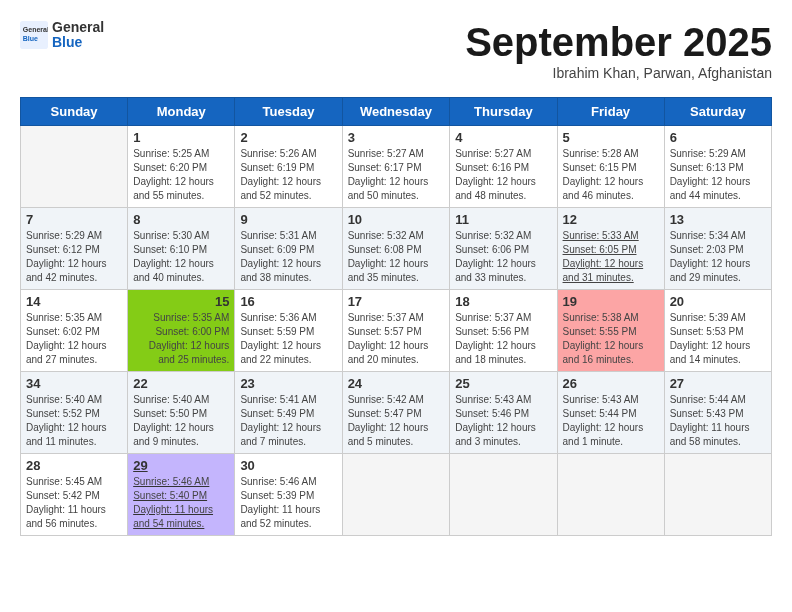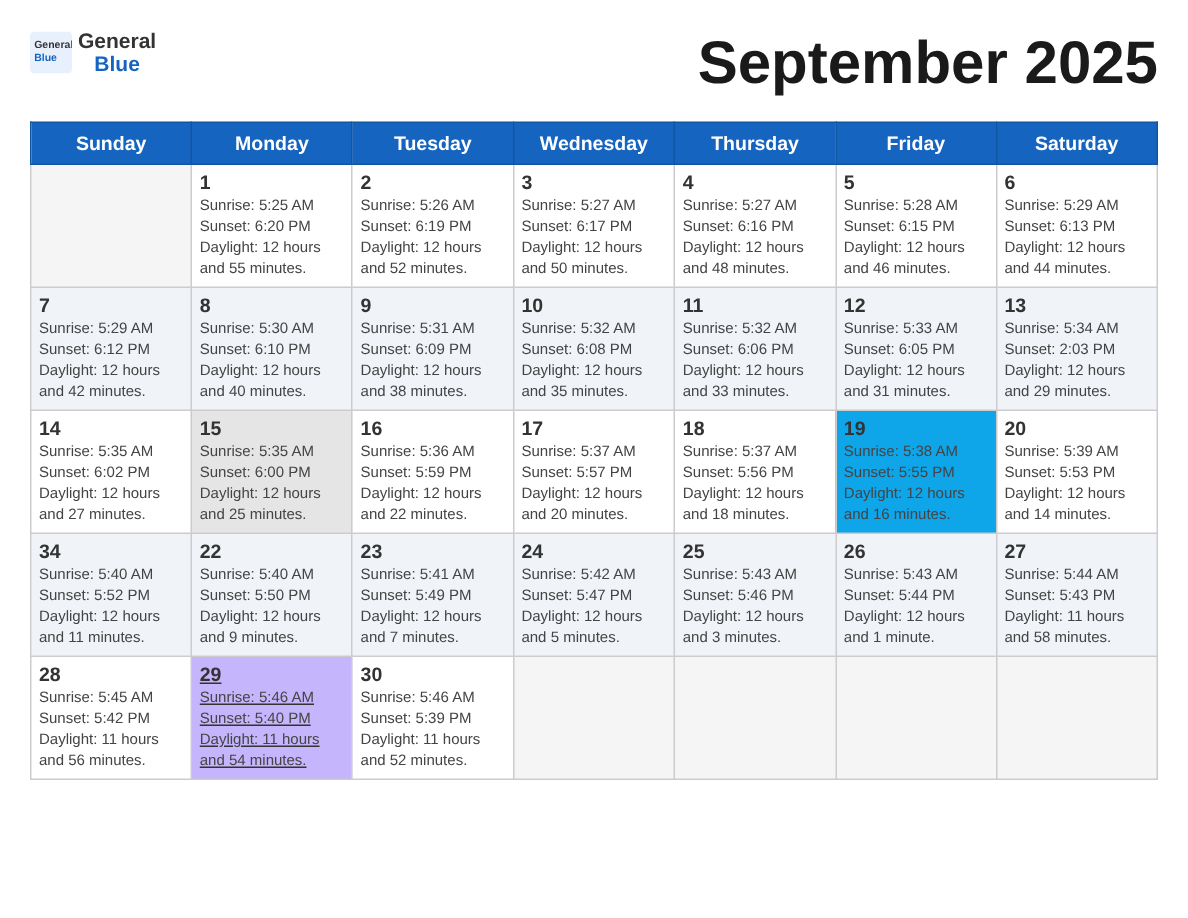--- a/index.html
+++ b/index.html
@@ -12,21 +12,20 @@
     }
     .header-section {
       display: flex;
       justify-content: space-between;
       align-items: flex-start;
       margin-bottom: 16px;
     }
     .logo {
       display: flex;
       align-items: center;
-      text-align: center;
     }
     .logo-icon {
       width: 28px;
       height: 28px;
       margin-right: 4px;
     }
     .title-section {
       text-align: right;
     }
     .month-title {
@@ -95,20 +94,21 @@
       <div style="font-size:14px; font-weight:bold; color:#333; line-height:1.1;">
         <span>General</span>
       </div>
       <div style="font-size:14px; font-weight:bold; color:#1565c0; line-height:1.1;">
         <span>Blue</span>
       </div>
     </div>
   </div>
   <div class="title-section">
     <div class="month-title">September 2025</div>
+    <div class="subtitle">Ibrahim Khan, Parwan, Afghanistan</div>
   </div>
 </div>
 
 <table class="calendar">
   <thead>
     <tr>
       <th>Sunday</th>
       <th>Monday</th>
       <th>Tuesday</th>
       <th>Wednesday</th>
@@ -194,42 +194,42 @@
         </td>
         <td style="background: rgb(240, 244, 248);">
           <span class="day-number">11</span>
           <div class="day-info" style="white-space: pre-line;">Sunrise: 5:32 AM
 Sunset: 6:06 PM
 Daylight: 12 hours
 and 33 minutes.</div>
         </td>
         <td style="background: rgb(240, 244, 248);">
           <span class="day-number">12</span>
-          <div class="day-info" style="white-space: pre-line;">Sunrise: 5:33 AM
+          <div class="day-info" style="white-space: pre-line; text-decoration: underline;">Sunrise: 5:33 AM
 Sunset: 6:05 PM
 Daylight: 12 hours
 and 31 minutes.</div>
         </td>
         <td style="background: rgb(240, 244, 248);">
           <span class="day-number">13</span>
           <div class="day-info" style="white-space: pre-line;">Sunrise: 5:34 AM
 Sunset: 2:03 PM
 Daylight: 12 hours
 and 29 minutes.</div>
         </td>
       </tr>
       <tr>
         <td style="background: rgb(255, 255, 255);">
           <span class="day-number">14</span>
           <div class="day-info" style="white-space: pre-line;">Sunrise: 5:35 AM
 Sunset: 6:02 PM
 Daylight: 12 hours
 and 27 minutes.</div>
         </td>
-        <td style="background: #e5e5e5;">
+        <td style="background: #84cc16; text-align: right;">
           <span class="day-number">15</span>
           <div class="day-info" style="white-space: pre-line;">Sunrise: 5:35 AM
 Sunset: 6:00 PM
 Daylight: 12 hours
 and 25 minutes.</div>
         </td>
         <td style="background: rgb(255, 255, 255);">
           <span class="day-number">16</span>
           <div class="day-info" style="white-space: pre-line;">Sunrise: 5:36 AM
 Sunset: 5:59 PM
@@ -243,21 +243,21 @@
 Daylight: 12 hours
 and 20 minutes.</div>
         </td>
         <td style="background: rgb(255, 255, 255);">
           <span class="day-number">18</span>
           <div class="day-info" style="white-space: pre-line;">Sunrise: 5:37 AM
 Sunset: 5:56 PM
 Daylight: 12 hours
 and 18 minutes.</div>
         </td>
-        <td style="background: #0ea5e9;">
+        <td style="background: #fca5a5;">
           <span class="day-number">19</span>
           <div class="day-info" style="white-space: pre-line;">Sunrise: 5:38 AM
 Sunset: 5:55 PM
 Daylight: 12 hours
 and 16 minutes.</div>
         </td>
         <td style="background: rgb(255, 255, 255);">
           <span class="day-number">20</span>
           <div class="day-info" style="white-space: pre-line;">Sunrise: 5:39 AM
 Sunset: 5:53 PM

